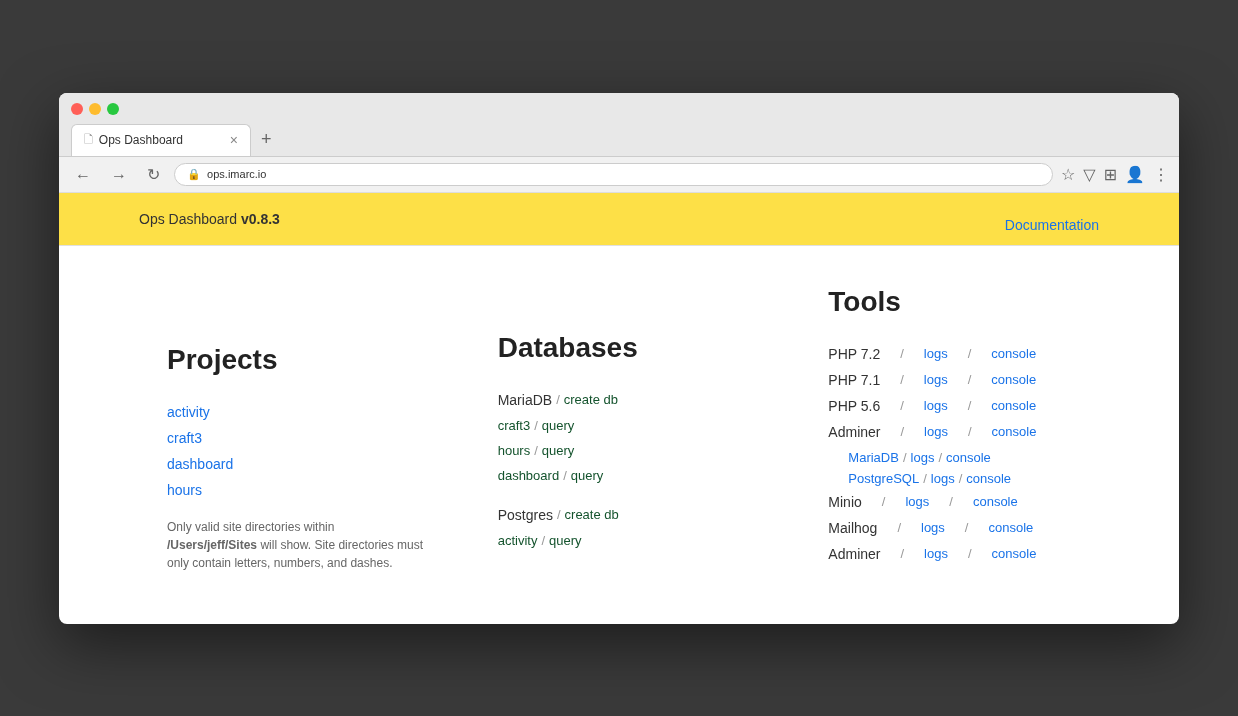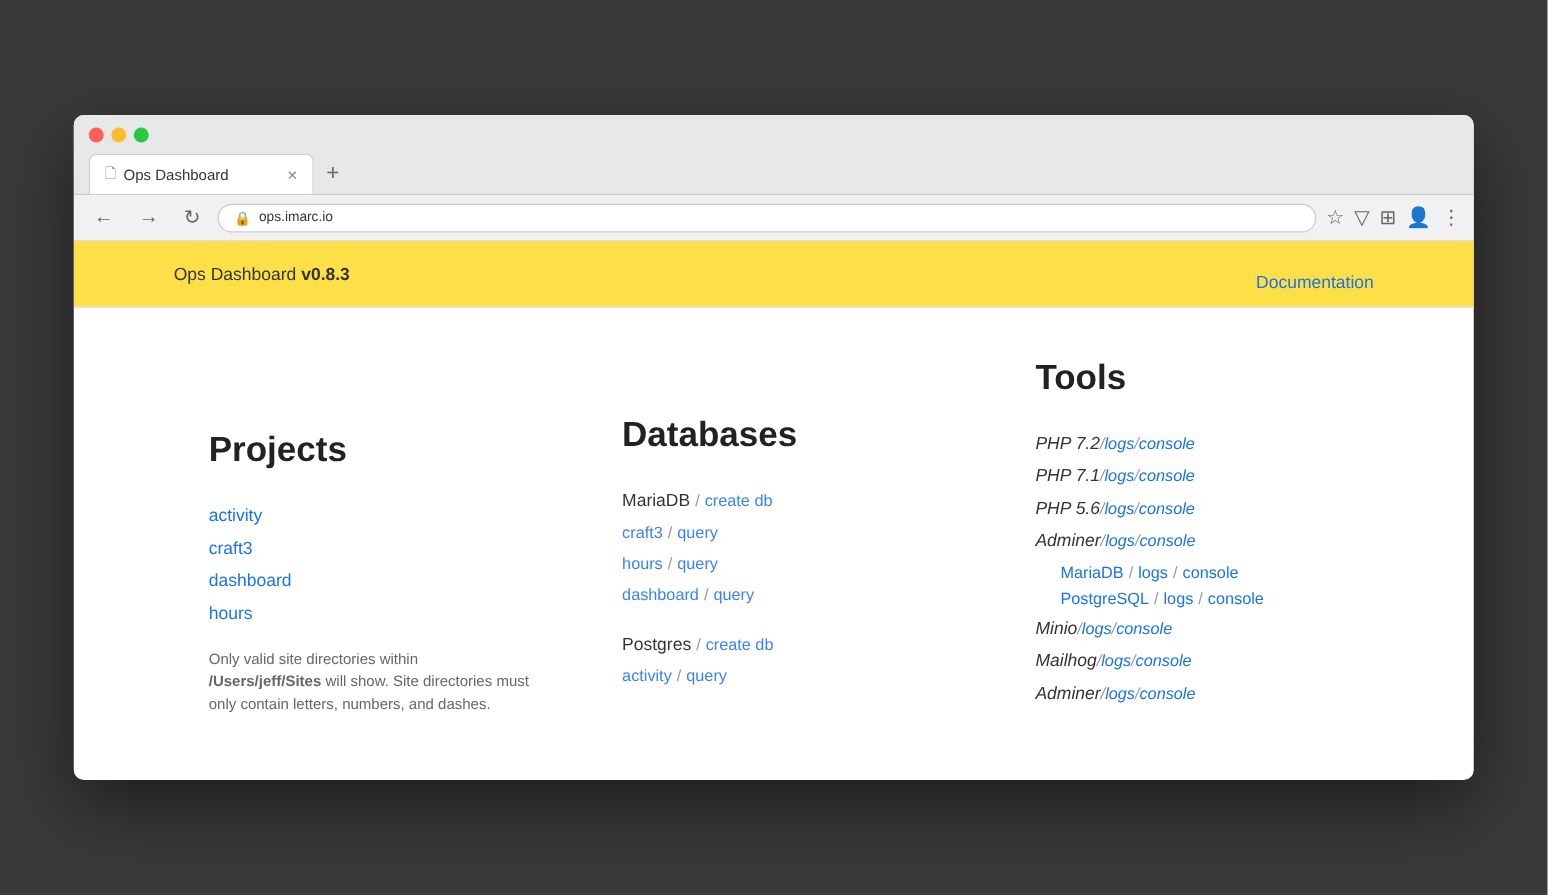--- a/index.html
+++ b/index.html
@@ -213,37 +213,36 @@
       align-items: center;
       gap: 4px;
     }
 
     .db-item-name {
       color: #333;
       font-weight: normal;
     }
 
     .db-item-link {
-      color: #3b82f6;
+      color: #14532d;
       text-decoration: none;
       font-size: 13px;
     }
 
     .separator {
       color: #999;
       font-size: 13px;
     }
 
     .tool-item {
       font-size: 14px;
       margin-bottom: 10px;
       display: flex;
       align-items: center;
-      gap: 0;
-      font-style: italic;
+      gap: 20px;
     }
 
     .tool-name {
       color: #333;
     }
 
     .tool-link {
       color: #1a73e8;
       text-decoration: none;
       font-size: 13px;

